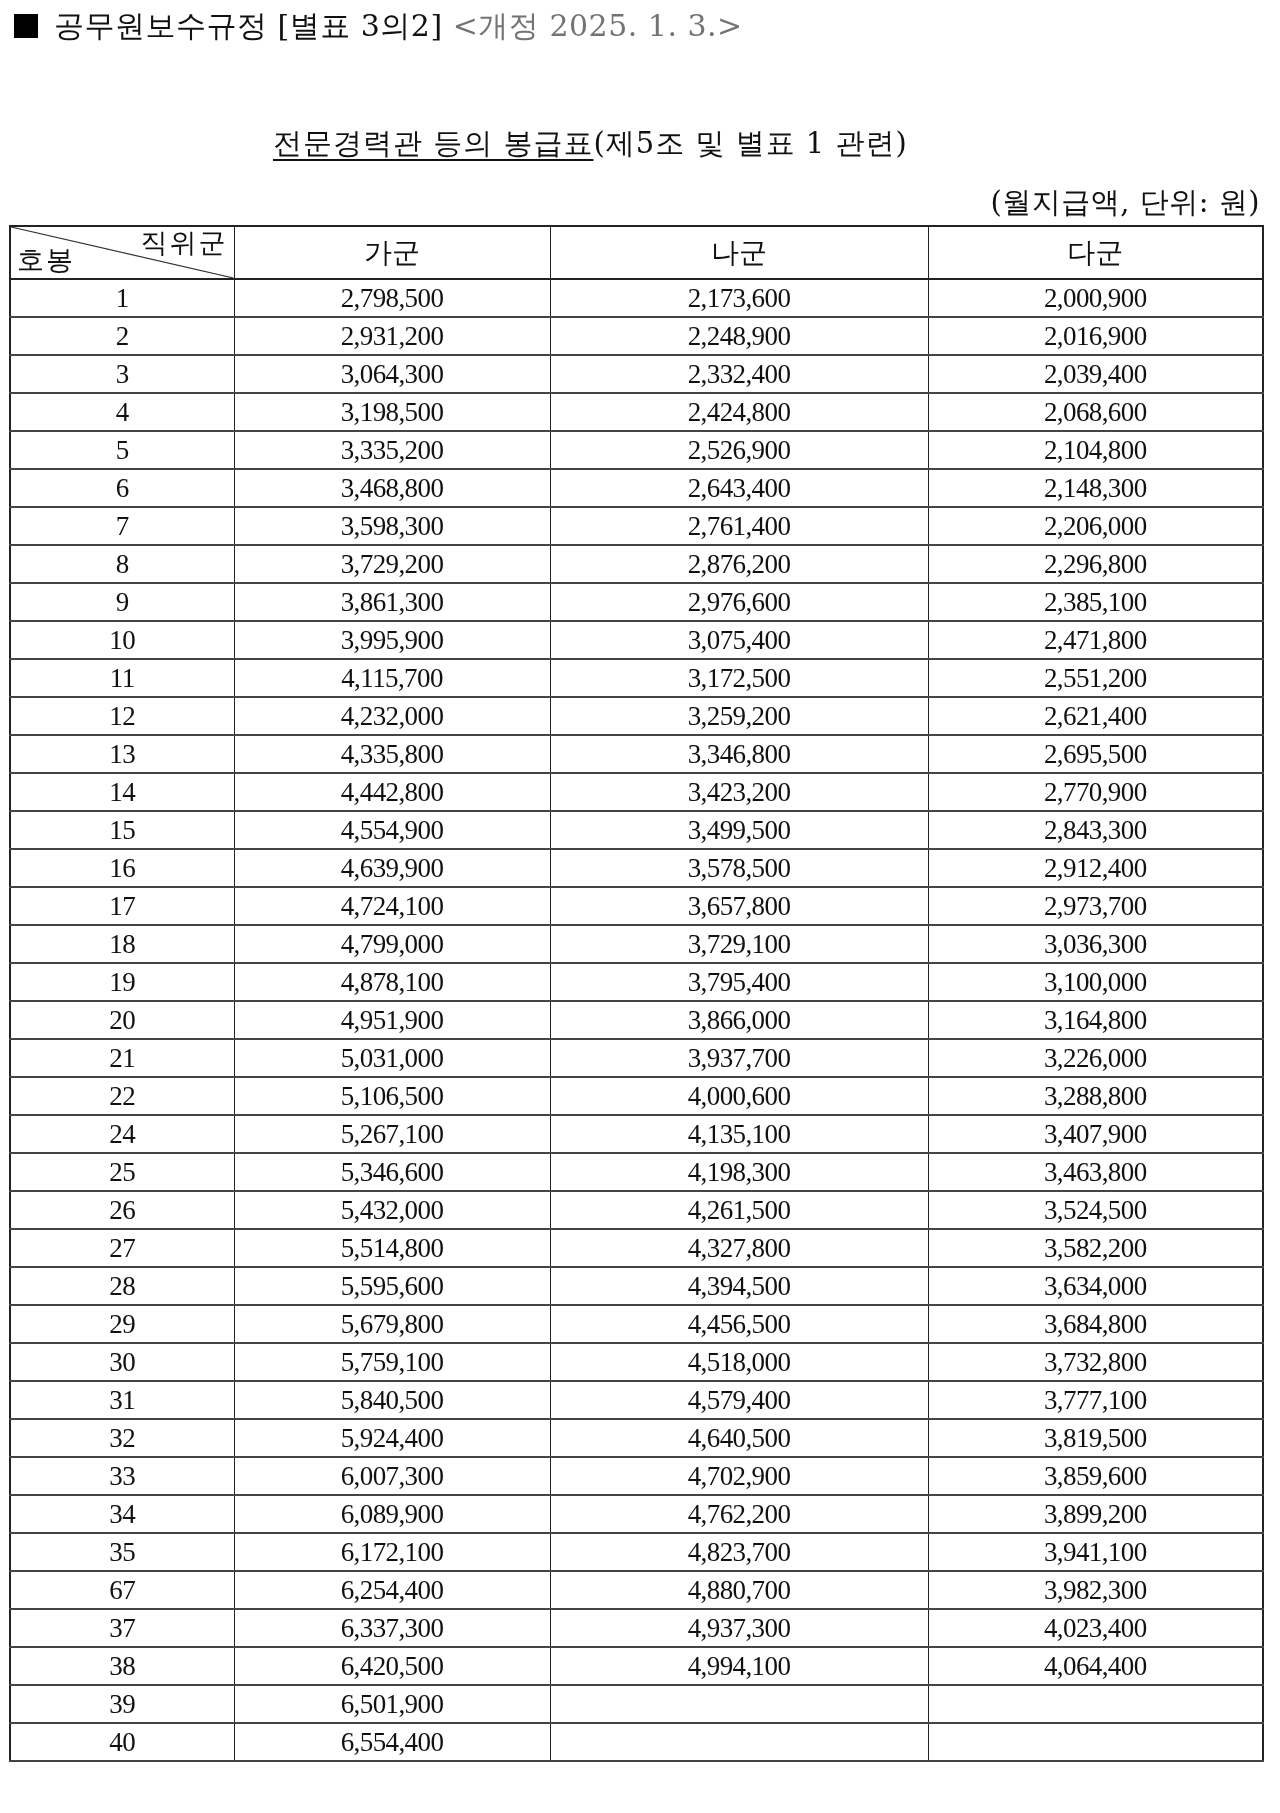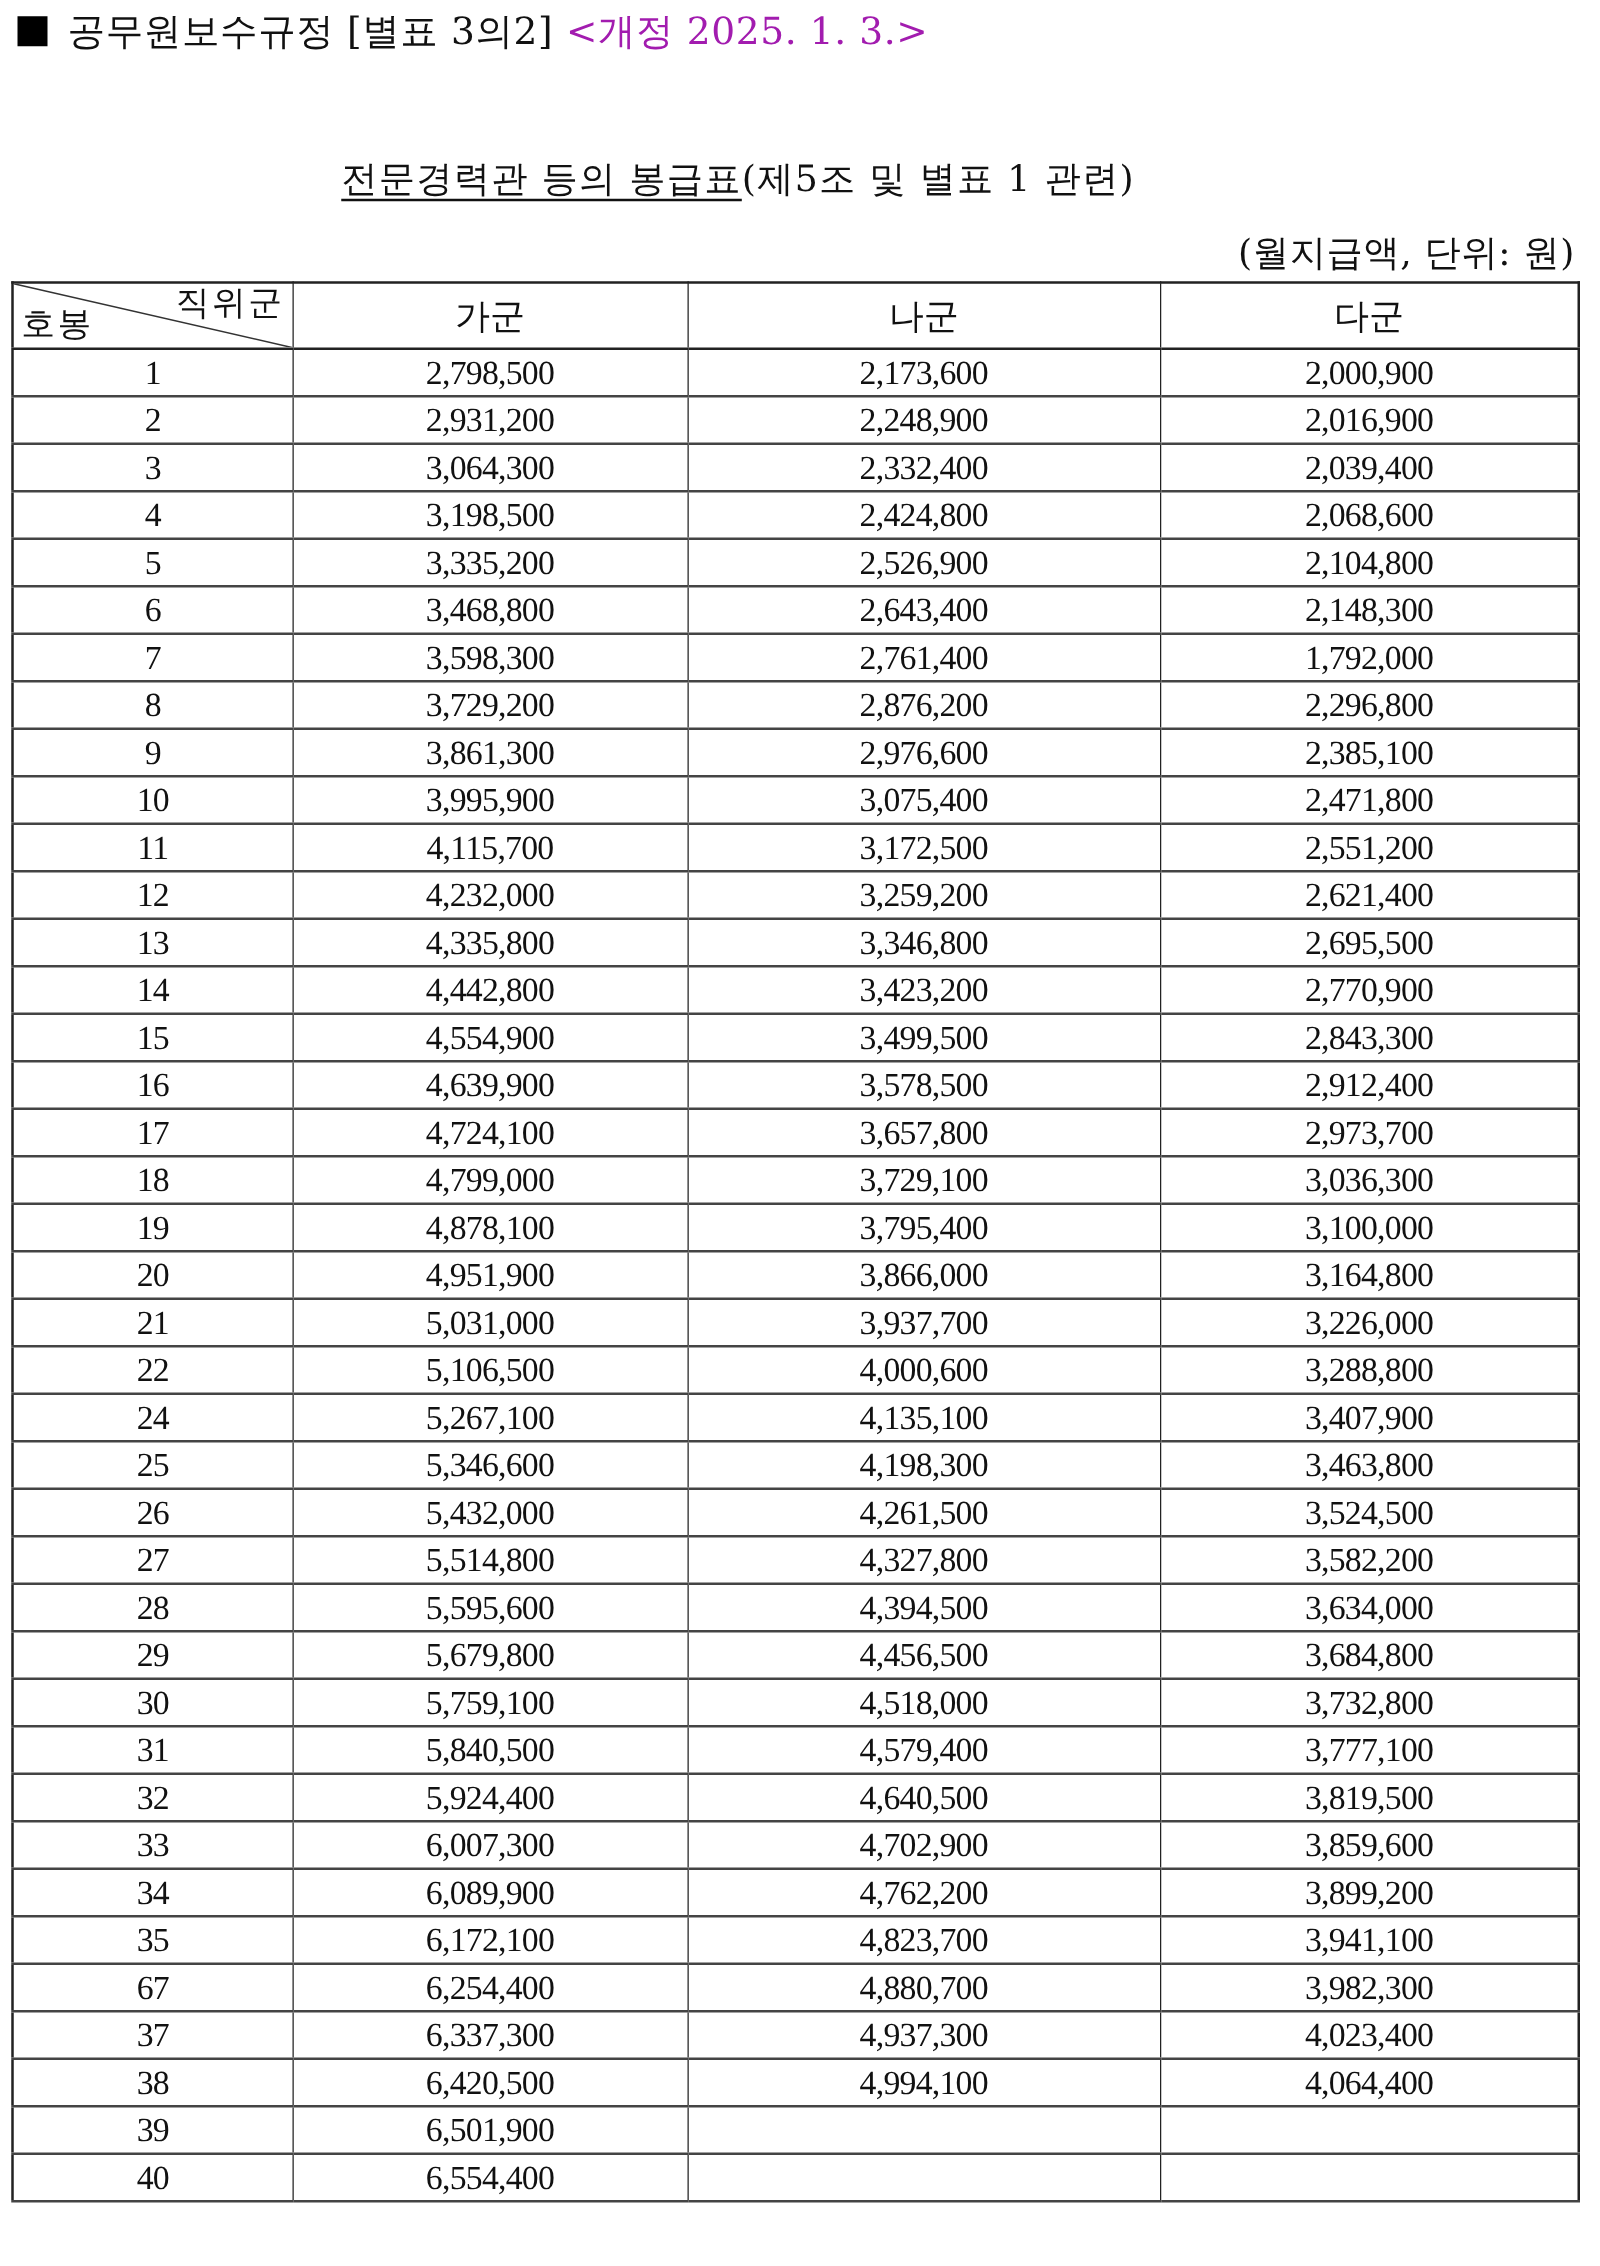--- a/index.html
+++ b/index.html
@@ -26,21 +26,21 @@
     }
     .top-line .square {
       display: inline-block;
       width: 24px;
       height: 24px;
       background: #000;
       vertical-align: -2px;
       margin-right: 16px;
     }
     .top-line .amend {
-      color: #a21caf;
+      color: #737373;
     }
     .doc-title {
       position: absolute;
       left: 273px;
       top: 122px;
       font-size: 29px;
       line-height: 42px;
       white-space: nowrap;
       letter-spacing: 1px;
     }
@@ -190,21 +190,21 @@
       <tr>
         <td>6</td>
         <td>3,468,800</td>
         <td>2,643,400</td>
         <td>2,148,300</td>
       </tr>
       <tr>
         <td>7</td>
         <td>3,598,300</td>
         <td>2,761,400</td>
-        <td>1,792,000</td>
+        <td>2,206,000</td>
       </tr>
       <tr>
         <td>8</td>
         <td>3,729,200</td>
         <td>2,876,200</td>
         <td>2,296,800</td>
       </tr>
       <tr>
         <td>9</td>
         <td>3,861,300</td>

